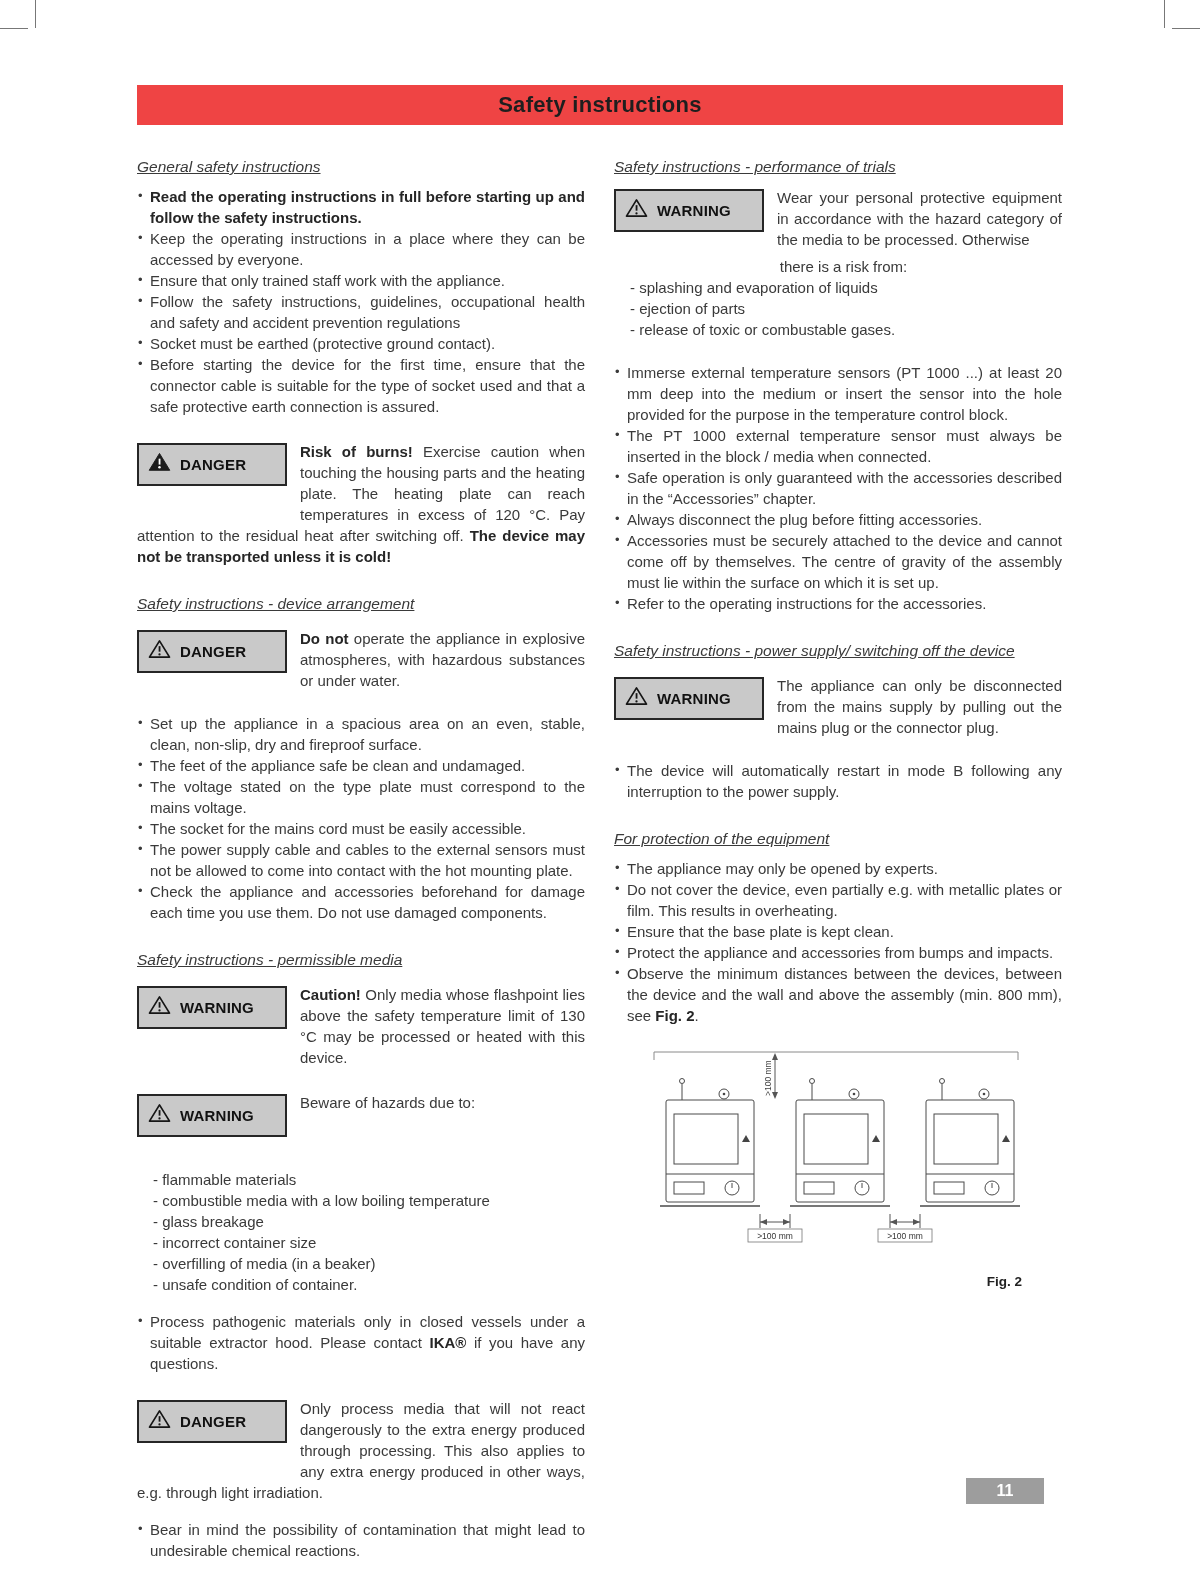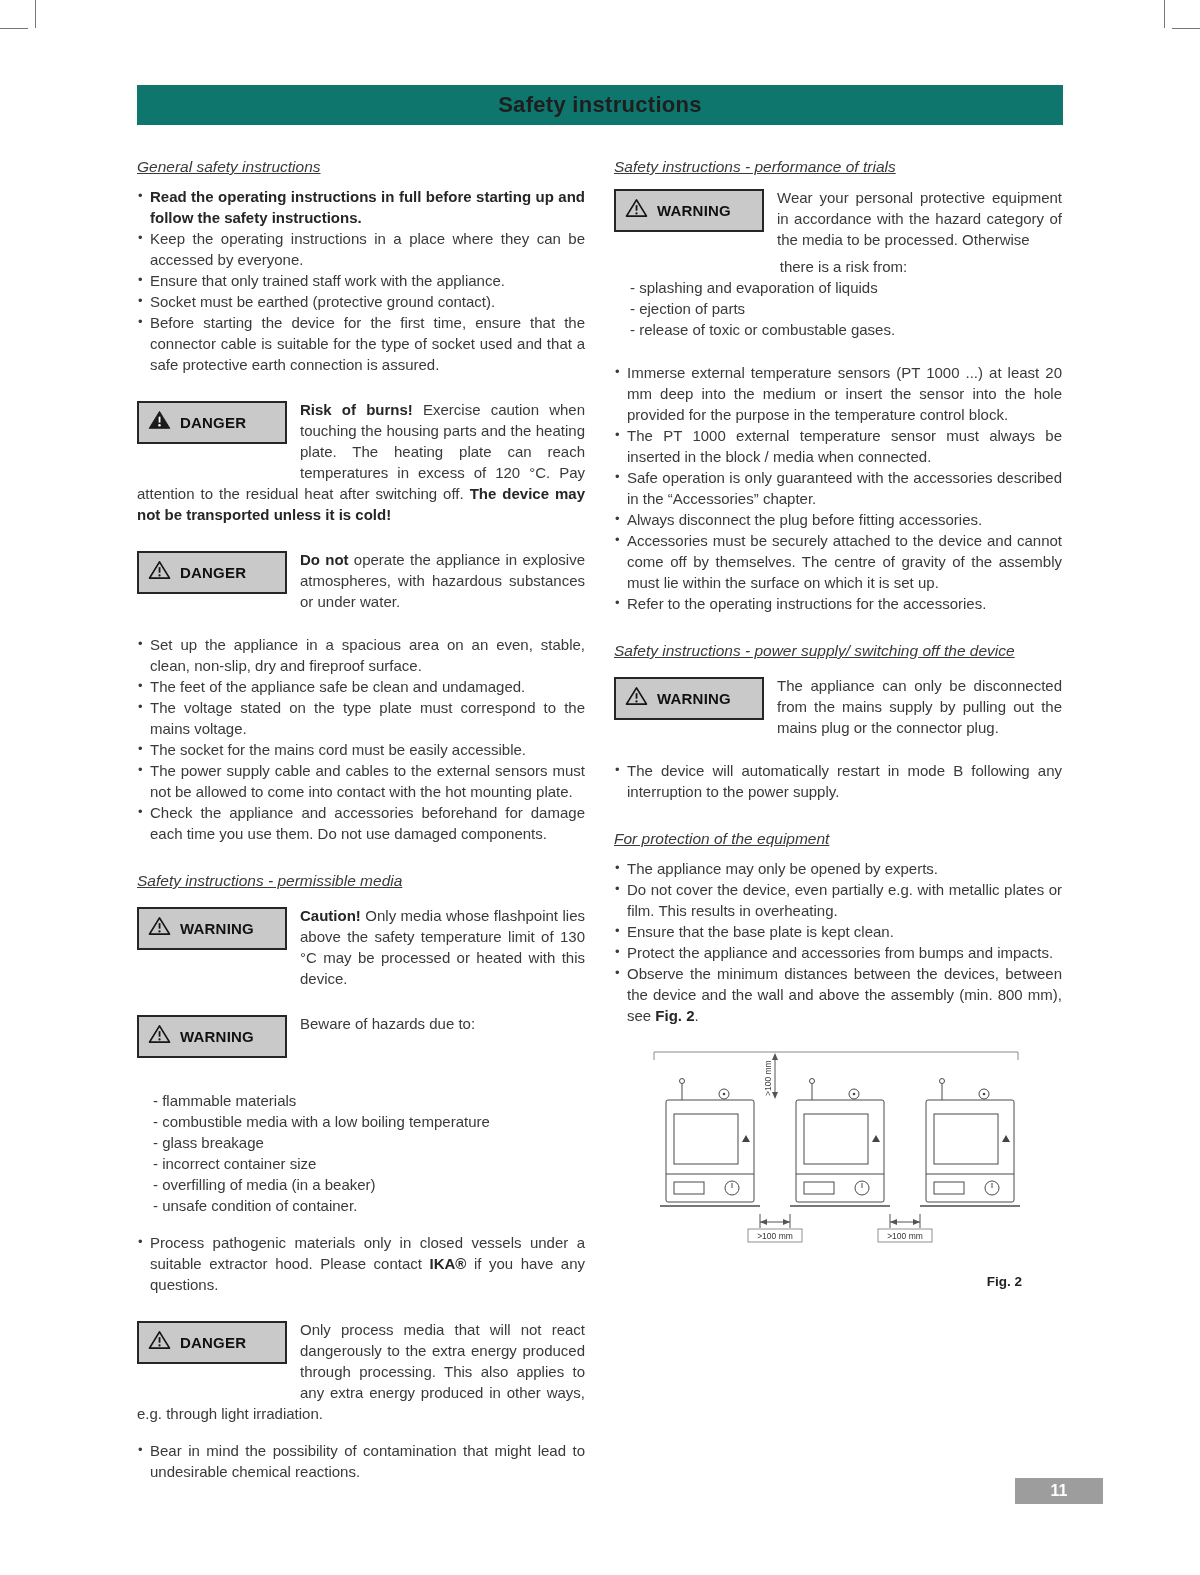--- a/index.html
+++ b/index.html
@@ -8,21 +8,21 @@
   .page { position:relative; width:1200px; height:1575px; background:#ffffff; overflow:hidden; color:#3a3a3a; }
 
   
   .crop { position:absolute; background:#777; }
   .crop.tl-v { left:35px; top:0; width:1px; height:28px; }
   .crop.tl-h { left:0; top:28px; width:28px; height:1px; }
   .crop.tr-v { left:1164px; top:0; width:1px; height:28px; }
   .crop.tr-h { left:1172px; top:28px; width:28px; height:1px; }
 
   
-  .titlebar { position:absolute; left:137px; top:85px; width:926px; height:40px; background:#0f766e; display:flex; align-items:center; justify-content:center; }
+  .titlebar { position:absolute; left:137px; top:85px; width:926px; height:40px; background:#ef4444; display:flex; align-items:center; justify-content:center; }
   .titlebar .ttl { font-size:22px; font-weight:bold; color:#1e1e1e; letter-spacing:.3px; }
 
   .columns { position:absolute; left:137px; top:148px; width:926px; display:flex; gap:29px; align-items:flex-start; }
   .col { width:448px; font-size:15px; line-height:21px; text-align:justify; color:#3a3a3a;margin-top:8px; }
 
   .heading { font-style:italic; text-decoration:underline; font-size:15.5px; margin:26px 0 9px; text-align:left; }
   .heading.first { margin-top:0; }
 
   .bullets { margin-top:2px; }
   .bullet { position:relative; padding-left:13px; }
@@ -38,21 +38,21 @@
   .warnbox .lbl { font-weight:bold; font-size:15px; color:#111; letter-spacing:.2px; }
   .flow { text-align:justify; }
   .clr { clear:both; }
 
   .dashlist { text-align:left; padding-left:16px; margin-top:8px; }
   .indent1 { padding-left:11px; text-align:center; }
 
   .figwrap { margin:20px 0 0 36px; width:372px; }
   .figcap { text-align:right; font-weight:bold; font-size:13.5px; color:#222; margin-top:8px; }
 
-  .pagenum { position:absolute; left:1015px; top:1478px; width:88px; height:26px; background:#9d9d9d;
+  .pagenum { position:absolute; left:966px; top:1478px; width:78px; height:26px; background:#9d9d9d;
              color:#ffffff; font-weight:bold; font-size:16px; display:flex; align-items:center; justify-content:center; }
 
   svg text { font-family:"Liberation Sans", sans-serif; }
 </style>
 </head>
 <body>
 
 <div class="page">
 
   <div class="crop tl-v"></div>
@@ -67,39 +67,41 @@
   <div class="columns">
 
     <div class="col">
 
       <div class="heading first">General safety instructions</div>
 
       <div class="bullets">
         <div class="bullet"><b>Read the operating instructions in full before starting up and follow the safety instructions.</b></div>
         <div class="bullet">Keep the operating instructions in a place where they can be accessed by everyone.</div>
         <div class="bullet">Ensure that only trained staff work with the appliance.</div>
+        <div class="bullet">Follow the safety instructions, guidelines, occupational health and safety and accident prevention regulations</div>
         <div class="bullet">Socket must be earthed (protective ground contact).</div>
         <div class="bullet">Before starting the device for the first time, ensure that the connector cable is suitable for the type of socket used and that a safe protective earth connection is assured.</div>
       </div>
 
       <div class="warnblock">
         <div class="warnbox">
           <span>
             <svg width="23" height="20" viewBox="0 0 24 21">
               <path d="M12 1.5 L22.8 19.2 L1.2 19.2 Z" fill="#1b1b1b" stroke="#1b1b1b" stroke-width="1" stroke-linejoin="round"></path>
               <rect x="11.1" y="7" width="1.9" height="6.2" fill="#ffffff"></rect>
               <circle cx="12" cy="16" r="1.3" fill="#ffffff"></circle>
             </svg>
           </span>
           <span class="lbl">DANGER</span>
         </div>
         <p class="flow"><b>Risk of burns!</b><span> Exercise caution when touching the housing parts and the heating plate. The heating plate can reach temperatures in excess of 120 °C. Pay attention to the residual heat after switching off. </span><b>The device may not be transported unless it is cold!</b></p>
         <div class="clr"></div>
       </div>
 
+      <div class="heading">Safety instructions - device arrangement</div>
 
       <div class="warnblock">
         <div class="warnbox">
           <span>
             <svg width="23" height="20" viewBox="0 0 24 21">
               <path d="M12 2 L22.5 19 L1.5 19 Z" fill="none" stroke="#161616" stroke-width="1.8" stroke-linejoin="round"></path>
               <rect x="11.1" y="7.5" width="1.9" height="5.8" fill="#161616"></rect>
               <circle cx="12" cy="16.2" r="1.2" fill="#161616"></circle>
             </svg>
           </span>

